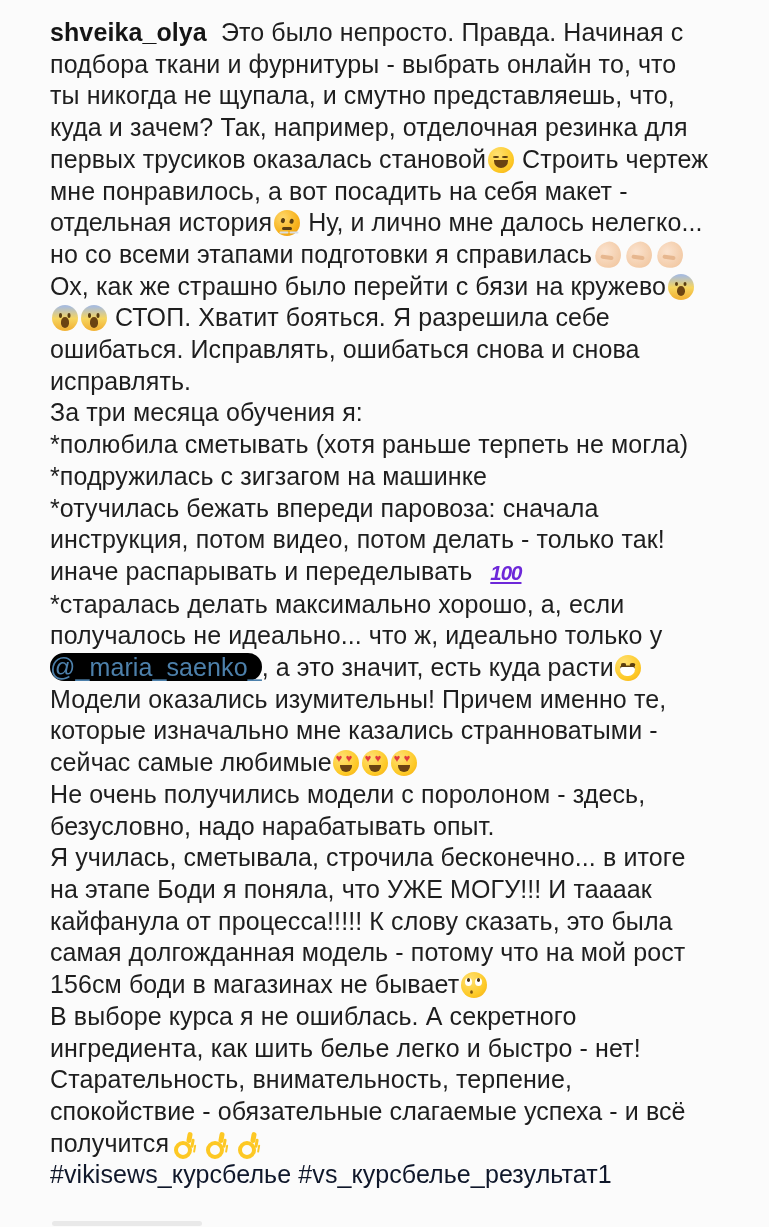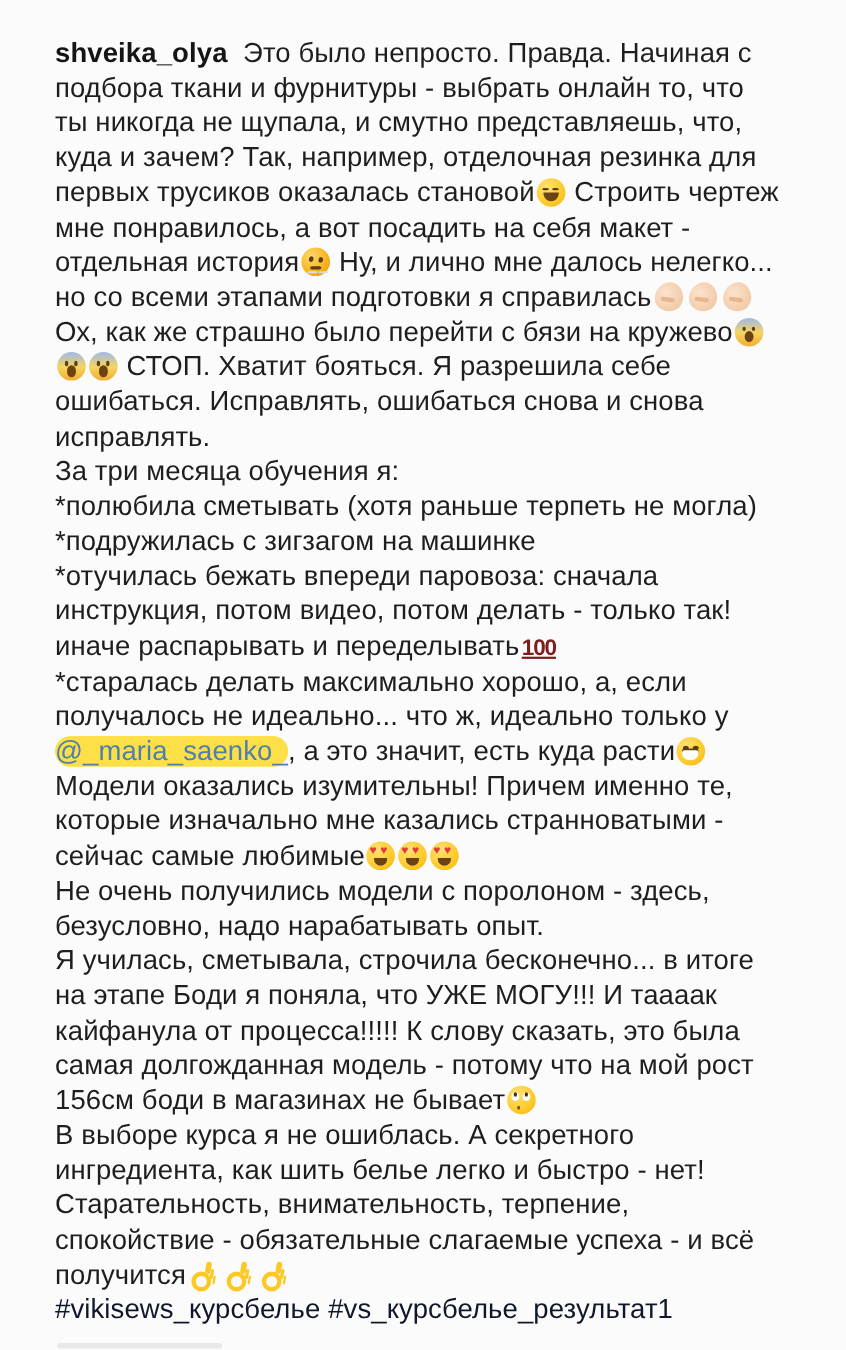--- a/index.html
+++ b/index.html
@@ -1,38 +1,38 @@
 <!DOCTYPE html>
 <html><head>
 <meta charset="utf-8">
 <style>
   * { box-sizing: border-box; }
   html, body { margin: 0; padding: 0; background: #fbfbfb; }
   .post {
     width: 769px;
     height: 1227px;
     background: #fbfbfb;
-    padding: 33px 56px 0 50px;
+    padding: 17px 56px 0 50px;
     position: relative;
     overflow: hidden;
     font-family: "Liberation Sans", "DejaVu Sans", sans-serif;
   }
   .caption {
     margin: 0;
     font-size: 25px;
     line-height: 31.7px;
     color: #1e1e1e;
     white-space: pre-wrap;
     word-wrap: break-word;
     letter-spacing: 0.1px;
   }
   .caption b { font-weight: 700; color: #151515; }
   .mention {
     color: #4d80ab;
-    background: #fde047;
+    background: #000000;
     border-radius: 14px;
     cursor: pointer;
   }
   .hashtag { color: #0f172a; cursor: pointer; }
 
   
   .em {
     display: inline-block;
     width: 26px; height: 26px;
     border-radius: 50%;
@@ -112,24 +112,24 @@
   }
   .em-biceps::before { content: none; }
   .em-biceps::after {
     left: 5px; top: 13px; width: 13px; height: 4px;
     background: #e7b78f; border-radius: 4px; transform: rotate(22deg);
   }
 
   .em-100 {
     display: inline; width: auto; height: auto;
     background: none; border-radius: 0; vertical-align: baseline;
-    color: #7f1d1d; font-weight: 700; 
+    color: #6d28d9; font-weight: 700; font-style: italic;
     font-size: 0.82em; letter-spacing: -1px;
     text-decoration: underline;
-    margin: 0 2px;
+    margin: 0 18px;
   }
   .em-100::before, .em-100::after { content: none; }
 
   .em-ok { background: none; border-radius: 0; margin: 0 3px; }
   .em-ok::before {
     left: 2px; top: 10px; width: 10px; height: 10px;
     background: none; box-shadow: none;
     border: 4px solid #fdc824; border-radius: 50%;
   }
   .em-ok::after {

